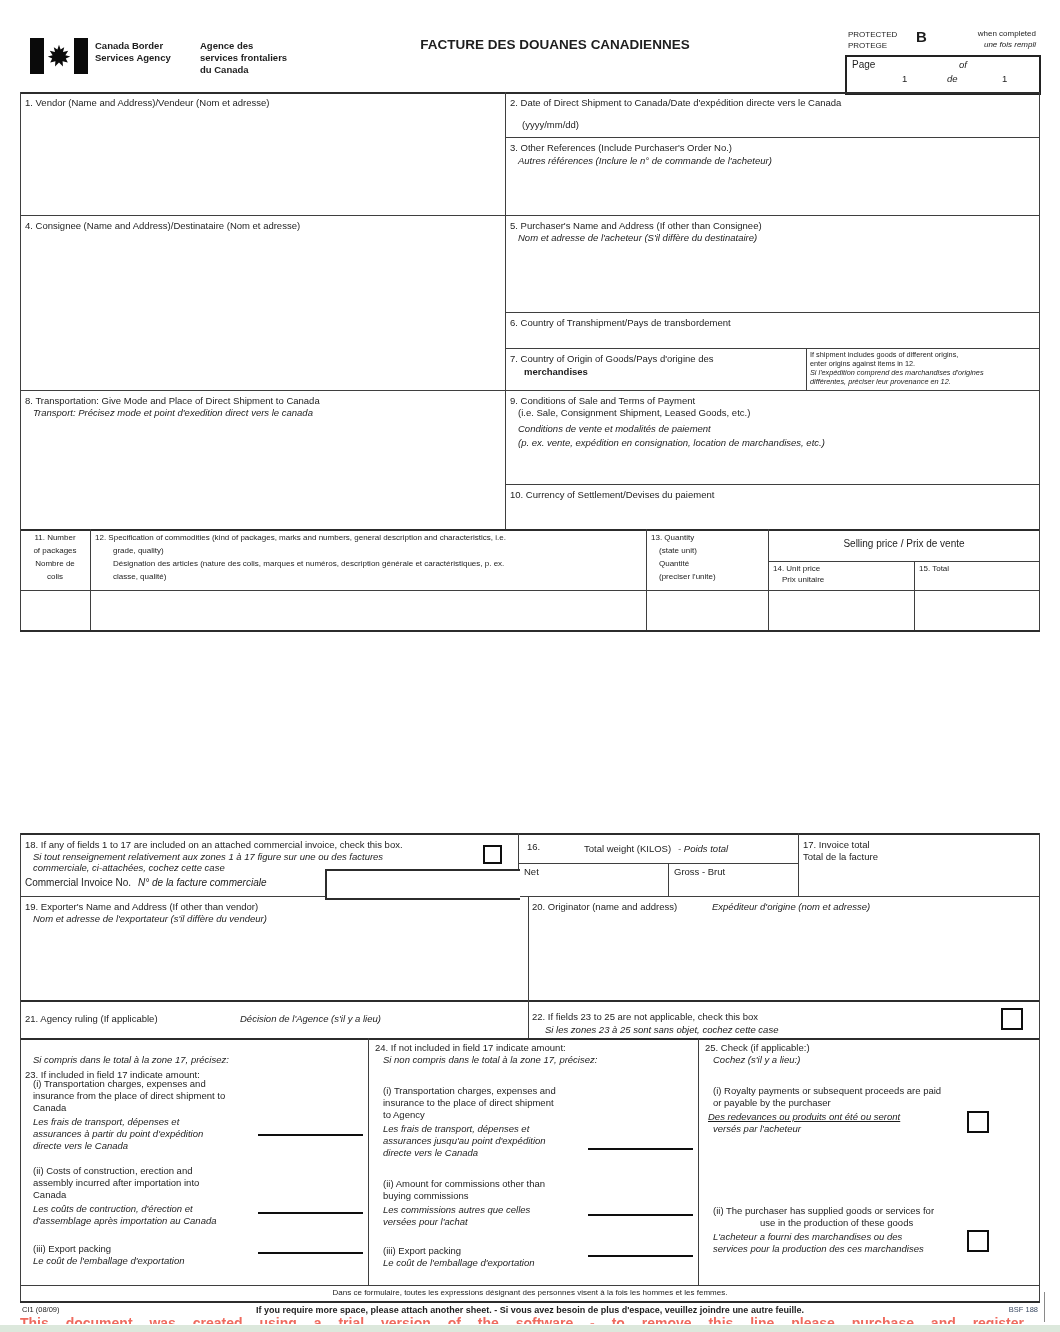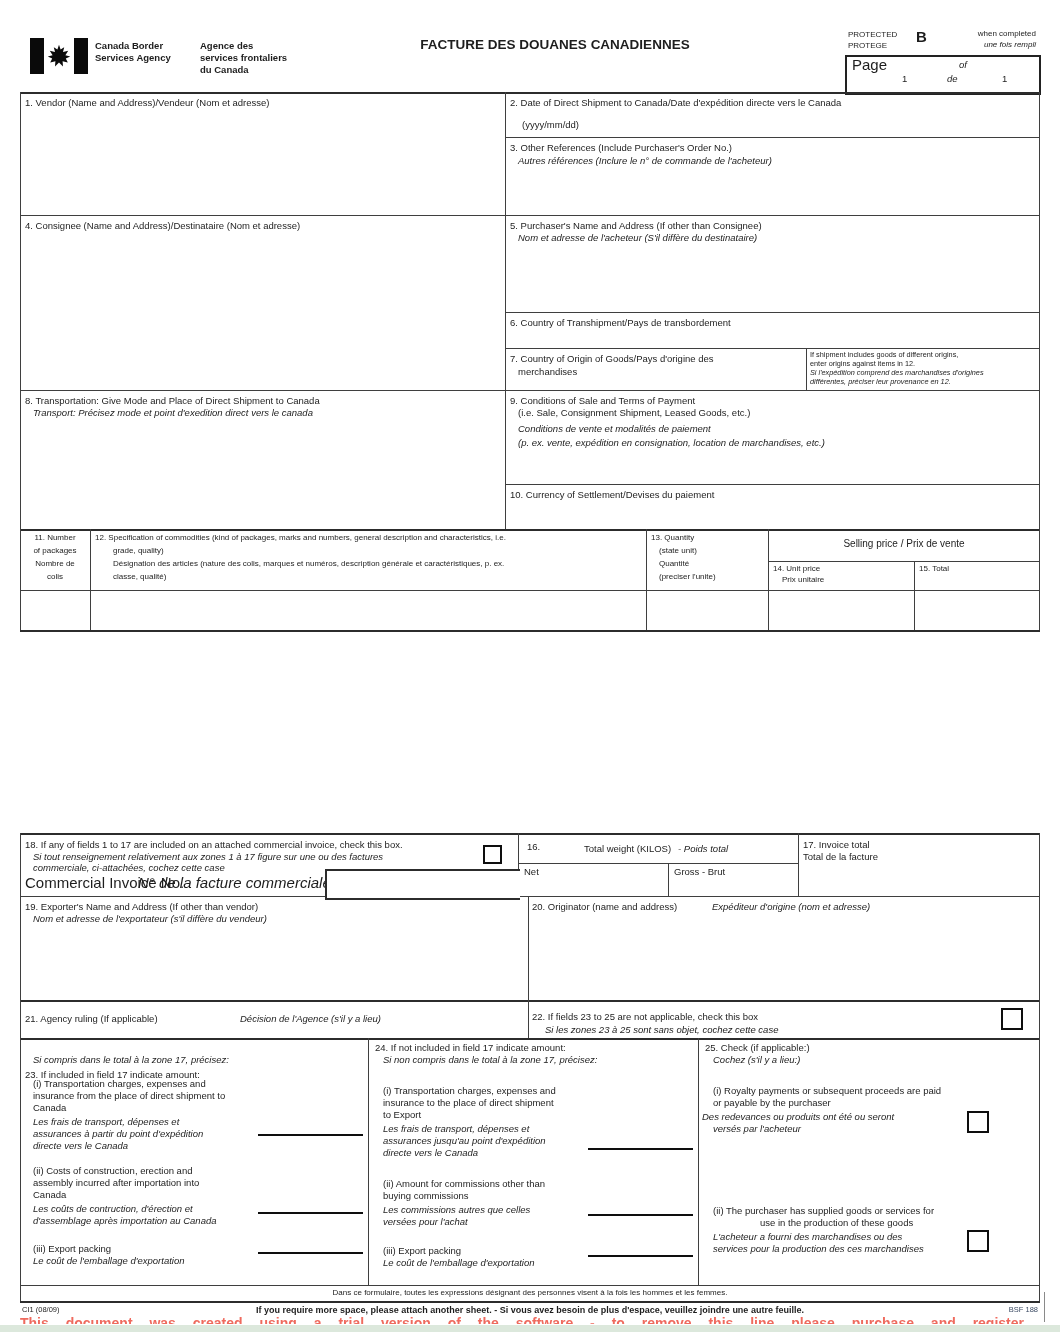--- a/index.html
+++ b/index.html
@@ -1,19 +1,19 @@
 <!DOCTYPE html>
 <html><head>
 <meta charset="utf-8">
 <style>
   html,body{margin:0;padding:0;}
   body{width:1060px;height:1332px;position:relative;background:#ffffff;overflow:hidden;
        font-family:"Liberation Sans",sans-serif;color:#1d1d1d;}
   .t{position:absolute;font-size:9.5px;line-height:12px;white-space:nowrap;}
-  .t10{font-size:15px;}
+  .t10{font-size:10px;}
   .t8{font-size:8px;line-height:10px;}
   .t7{font-size:7.3px;line-height:8.2px;}
   .b{font-weight:700;}
   .i{font-style:italic;}
   .cell{position:absolute;}
   .hl{position:absolute;height:1px;background:#3f3f3f;}
   .hl.k{height:2px;background:#2c2c2c;}
   .vl{position:absolute;width:1px;background:#3f3f3f;}
   .cbox{position:absolute;border:2px solid #0e0e0e;background:#fff;}
   .wline{position:absolute;border-bottom:2px solid #0e0e0e;}
@@ -98,21 +98,21 @@
 </div>
 <div class="cell" style="left:505px;top:215px;width:534px;height:97px;">
   <div class="t" style="left:5px;top:5px;">5. Purchaser's Name and Address (If other than Consignee)</div>
   <div class="t i" style="left:13px;top:17px;">Nom et adresse de l'acheteur (S'il diffère du destinataire)</div>
 </div>
 <div class="cell" style="left:505px;top:312px;width:534px;height:36px;">
   <div class="t" style="left:5px;top:5px;">6. Country of Transhipment/Pays de transbordement</div>
 </div>
 <div class="cell" style="left:505px;top:348px;width:301px;height:42px;">
   <div class="t" style="left:5px;top:5px;">7. Country of Origin of Goods/Pays d'origine des</div>
-  <div class="t" style="left:13px;top:18px;">merchandises</div>
+  <div class="t" style="left:19px;top:18px;font-weight:bold;">merchandises</div>
 </div>
 <div class="cell" style="left:806px;top:348px;width:233px;height:42px;">
   <div class="t t7" style="left:4px;top:3px;">If shipment includes goods of different origins,</div>
   <div class="t t7" style="left:4px;top:12px;">enter origins against items in 12.</div>
   <div class="t t7 i" style="left:4px;top:21px;">Si l'expédition comprend des marchandises d'origines</div>
   <div class="t t7 i" style="left:4px;top:30px;">différentes, préciser leur provenance en 12.</div>
 </div>
 <div class="cell" style="left:20px;top:390px;width:485px;height:139px;">
   <div class="t" style="left:5px;top:5px;">8. Transportation: Give Mode and Place of Direct Shipment to Canada</div>
   <div class="t i" style="left:13px;top:17px;">Transport: Précisez mode et point d'exedition direct vers le canada</div>
@@ -243,41 +243,41 @@
 </div>
 <div class="wline" style="left:258px;top:1134px;width:105px;"></div>
 <div class="wline" style="left:258px;top:1212px;width:105px;"></div>
 <div class="wline" style="left:258px;top:1252px;width:105px;"></div>
 
 <div class="cell" style="left:368px;top:1038px;width:330px;height:247px;">
   <div class="t" style="left:7px;top:4px;">24. If not included in field 17 indicate amount:</div>
   <div class="t i" style="left:15px;top:16px;">Si non compris dans le total à la zone 17, précisez:</div>
   <div class="t" style="left:15px;top:47px;">(i) Transportation charges, expenses and</div>
   <div class="t" style="left:15px;top:59px;">insurance to the place of direct shipment</div>
-  <div class="t" style="left:15px;top:71px;">to Export</div>
+  <div class="t" style="left:15px;top:71px;">to Agency</div>
   <div class="t i" style="left:15px;top:85px;">Les frais de transport, dépenses et</div>
   <div class="t i" style="left:15px;top:97px;">assurances jusqu'au point d'expédition</div>
   <div class="t i" style="left:15px;top:109px;">directe vers le Canada</div>
   <div class="t" style="left:15px;top:140px;">(ii) Amount for commissions other than</div>
   <div class="t" style="left:15px;top:152px;">buying commissions</div>
   <div class="t i" style="left:15px;top:166px;">Les commissions autres que celles</div>
   <div class="t i" style="left:15px;top:178px;">versées pour l'achat</div>
   <div class="t" style="left:15px;top:207px;">(iii) Export packing</div>
   <div class="t i" style="left:15px;top:219px;">Le coût de l'emballage d'exportation</div>
 </div>
 <div class="wline" style="left:588px;top:1148px;width:105px;"></div>
 <div class="wline" style="left:588px;top:1214px;width:105px;"></div>
 <div class="wline" style="left:588px;top:1255px;width:105px;"></div>
 
 <div class="cell" style="left:698px;top:1038px;width:341px;height:247px;">
   <div class="t" style="left:7px;top:4px;">25. Check (if applicable:)</div>
   <div class="t i" style="left:15px;top:16px;">Cochez (s'il y a lieu:)</div>
   <div class="t" style="left:15px;top:47px;">(i) Royalty payments or subsequent proceeds are paid</div>
   <div class="t" style="left:15px;top:59px;">or payable by the purchaser</div>
-  <div class="t i" style="left:4px;top:73px;">Des redevances ou produits ont été ou seront</div>
+  <div class="t i" style="left:10px;top:73px;text-decoration:underline;">Des redevances ou produits ont été ou seront</div>
   <div class="t i" style="left:15px;top:85px;">versés par l'acheteur</div>
   <div class="t" style="left:15px;top:167px;">(ii) The purchaser has supplied goods or services for</div>
   <div class="t" style="left:15px;top:179px;padding-left:47px;">use in the production of these goods</div>
   <div class="t i" style="left:15px;top:193px;">L'acheteur a fourni des marchandises ou des</div>
   <div class="t i" style="left:15px;top:205px;">services pour la production des ces marchandises</div>
 </div>
 <div class="cbox" style="left:967px;top:1111px;width:18px;height:18px;"></div>
 <div class="cbox" style="left:967px;top:1230px;width:18px;height:18px;"></div>
 
 <div class="cell" style="left:20px;top:1285px;width:1020px;height:16px;">

